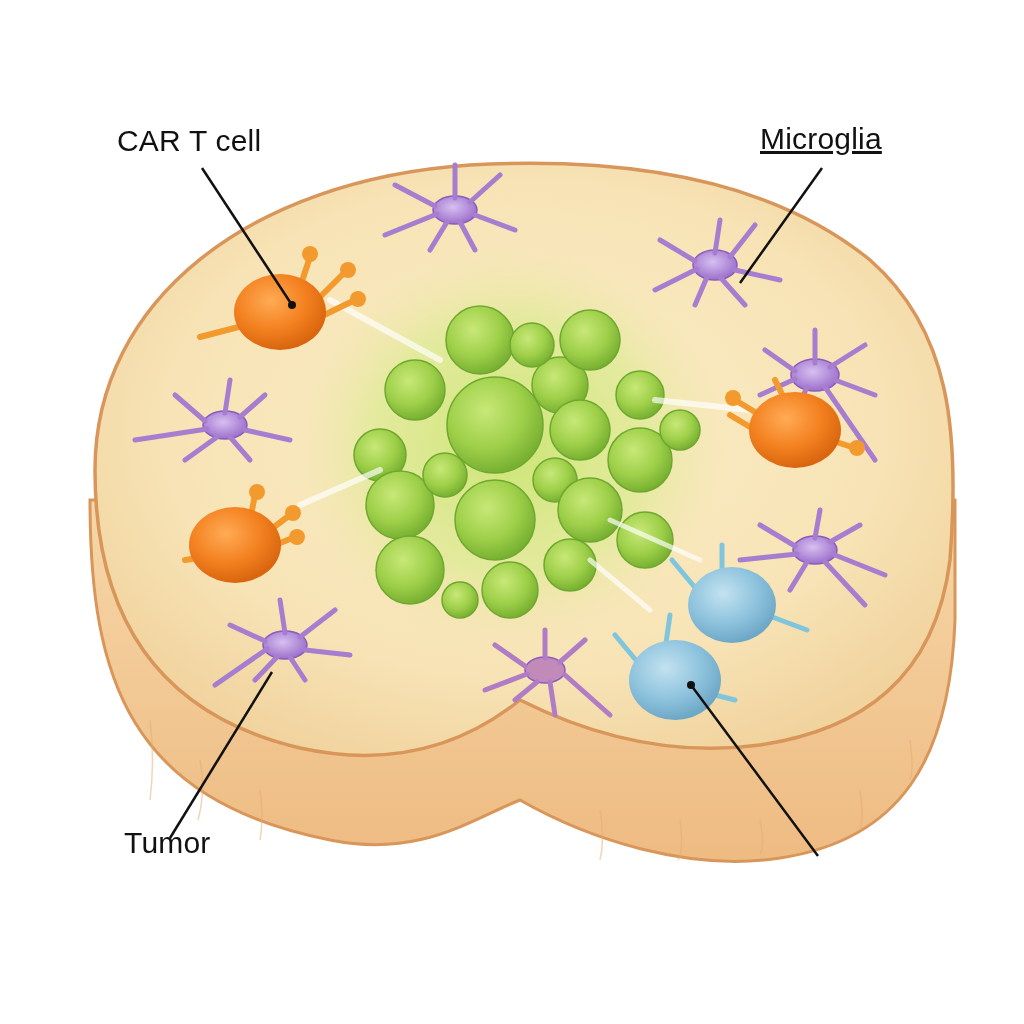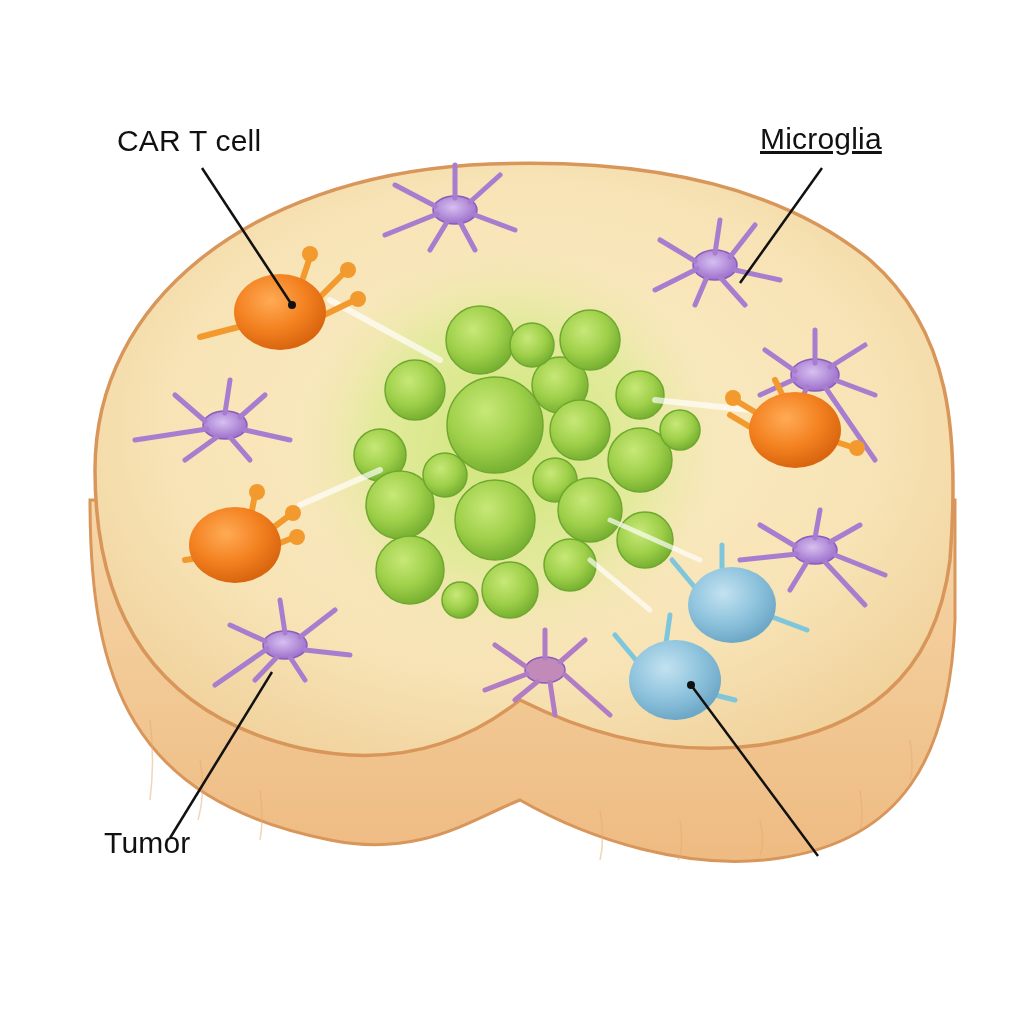--- a/index.html
+++ b/index.html
@@ -1,21 +1,21 @@
 <!DOCTYPE html>
 <html><head>
 <meta charset="utf-8">
 <style>
   html, body { margin: 0; padding: 0; background: #ffffff; }
   body { width: 1024px; height: 1024px; overflow: hidden; position: relative; font-family: "Liberation Sans", sans-serif; }
   #stage { position: absolute; left: 0; top: 0; width: 940px; height: 1024px; }
   .label { position: absolute; font-family: "Liberation Sans", sans-serif; font-size: 30px; color: #111111; white-space: nowrap; letter-spacing: 0.2px; }
   #label-car { left: 117px; top: 124px; }
   #label-micro { left: 760px; top: 122px; text-decoration: underline; }
-  #label-tumor { left: 104px; top: 826px; text-align: center; }
+  #label-tumor { left: 124px; top: 826px; text-align: center; }
 </style>
 </head>
 <body>
 
 <div id="stage">
   <svg width="1024" height="1024" viewBox="0 0 1024 1024">
     <defs>
       <radialGradient id="topGrad" cx="50%" cy="45%" r="60%">
         <stop offset="0%" stop-color="#fbefc8"></stop>
         <stop offset="70%" stop-color="#f7e3b5"></stop>

